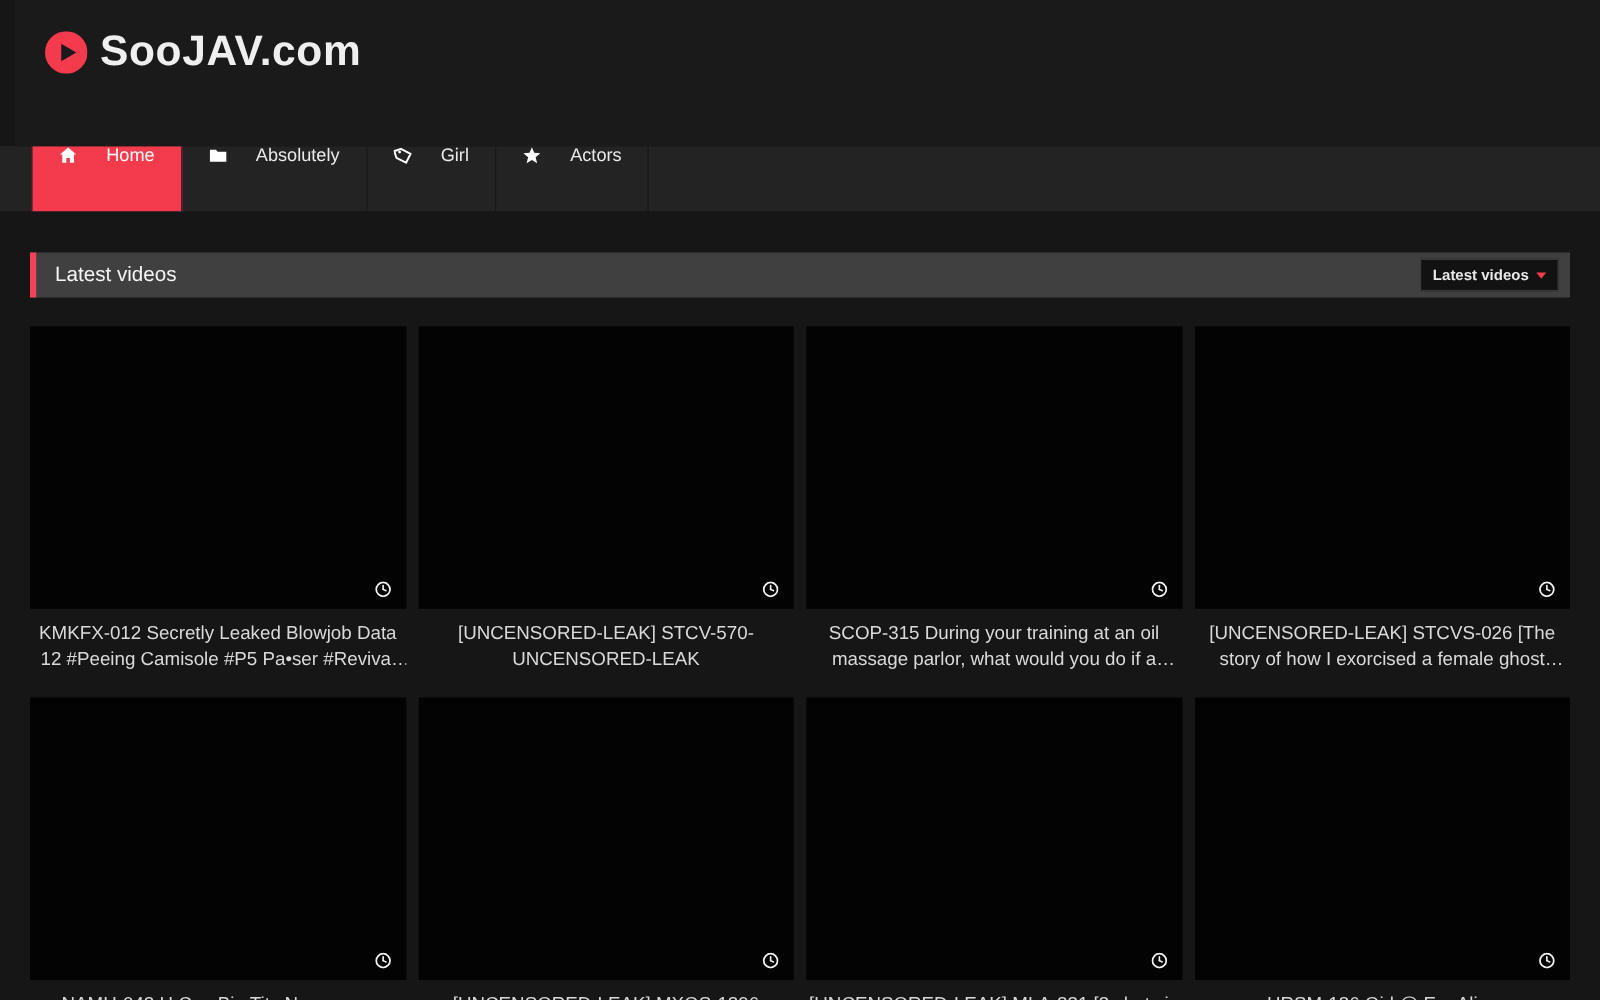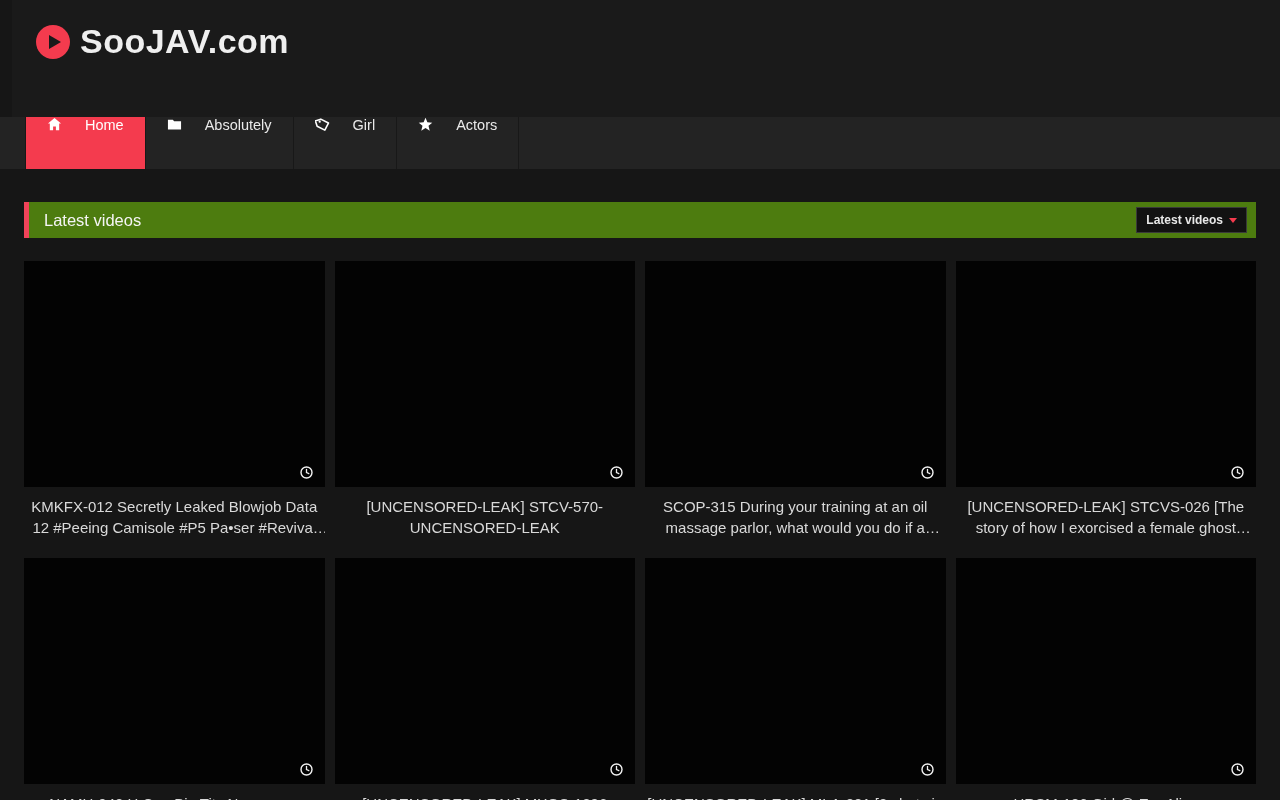--- a/index.html
+++ b/index.html
@@ -87,21 +87,21 @@
     color: #fff;
   }
   .nav-icon { width: 15px; height: 15px; display: inline-block; }
   .nav-icon svg { display: block; width: 100%; height: 100%; }
 
   
   .content { padding: 0 24px; }
   .section-bar {
     margin-top: 33px;
     height: 36px;
-    background: #4d7c0f;
+    background: #404040;
     border-left: 5px solid #f0435a;
     display: flex; align-items: center;
     position: relative;
   }
   .section-title {
     color: #f5f5f5;
     font-size: 16.5px;
     padding-left: 15px;
     font-weight: 400;
   }

